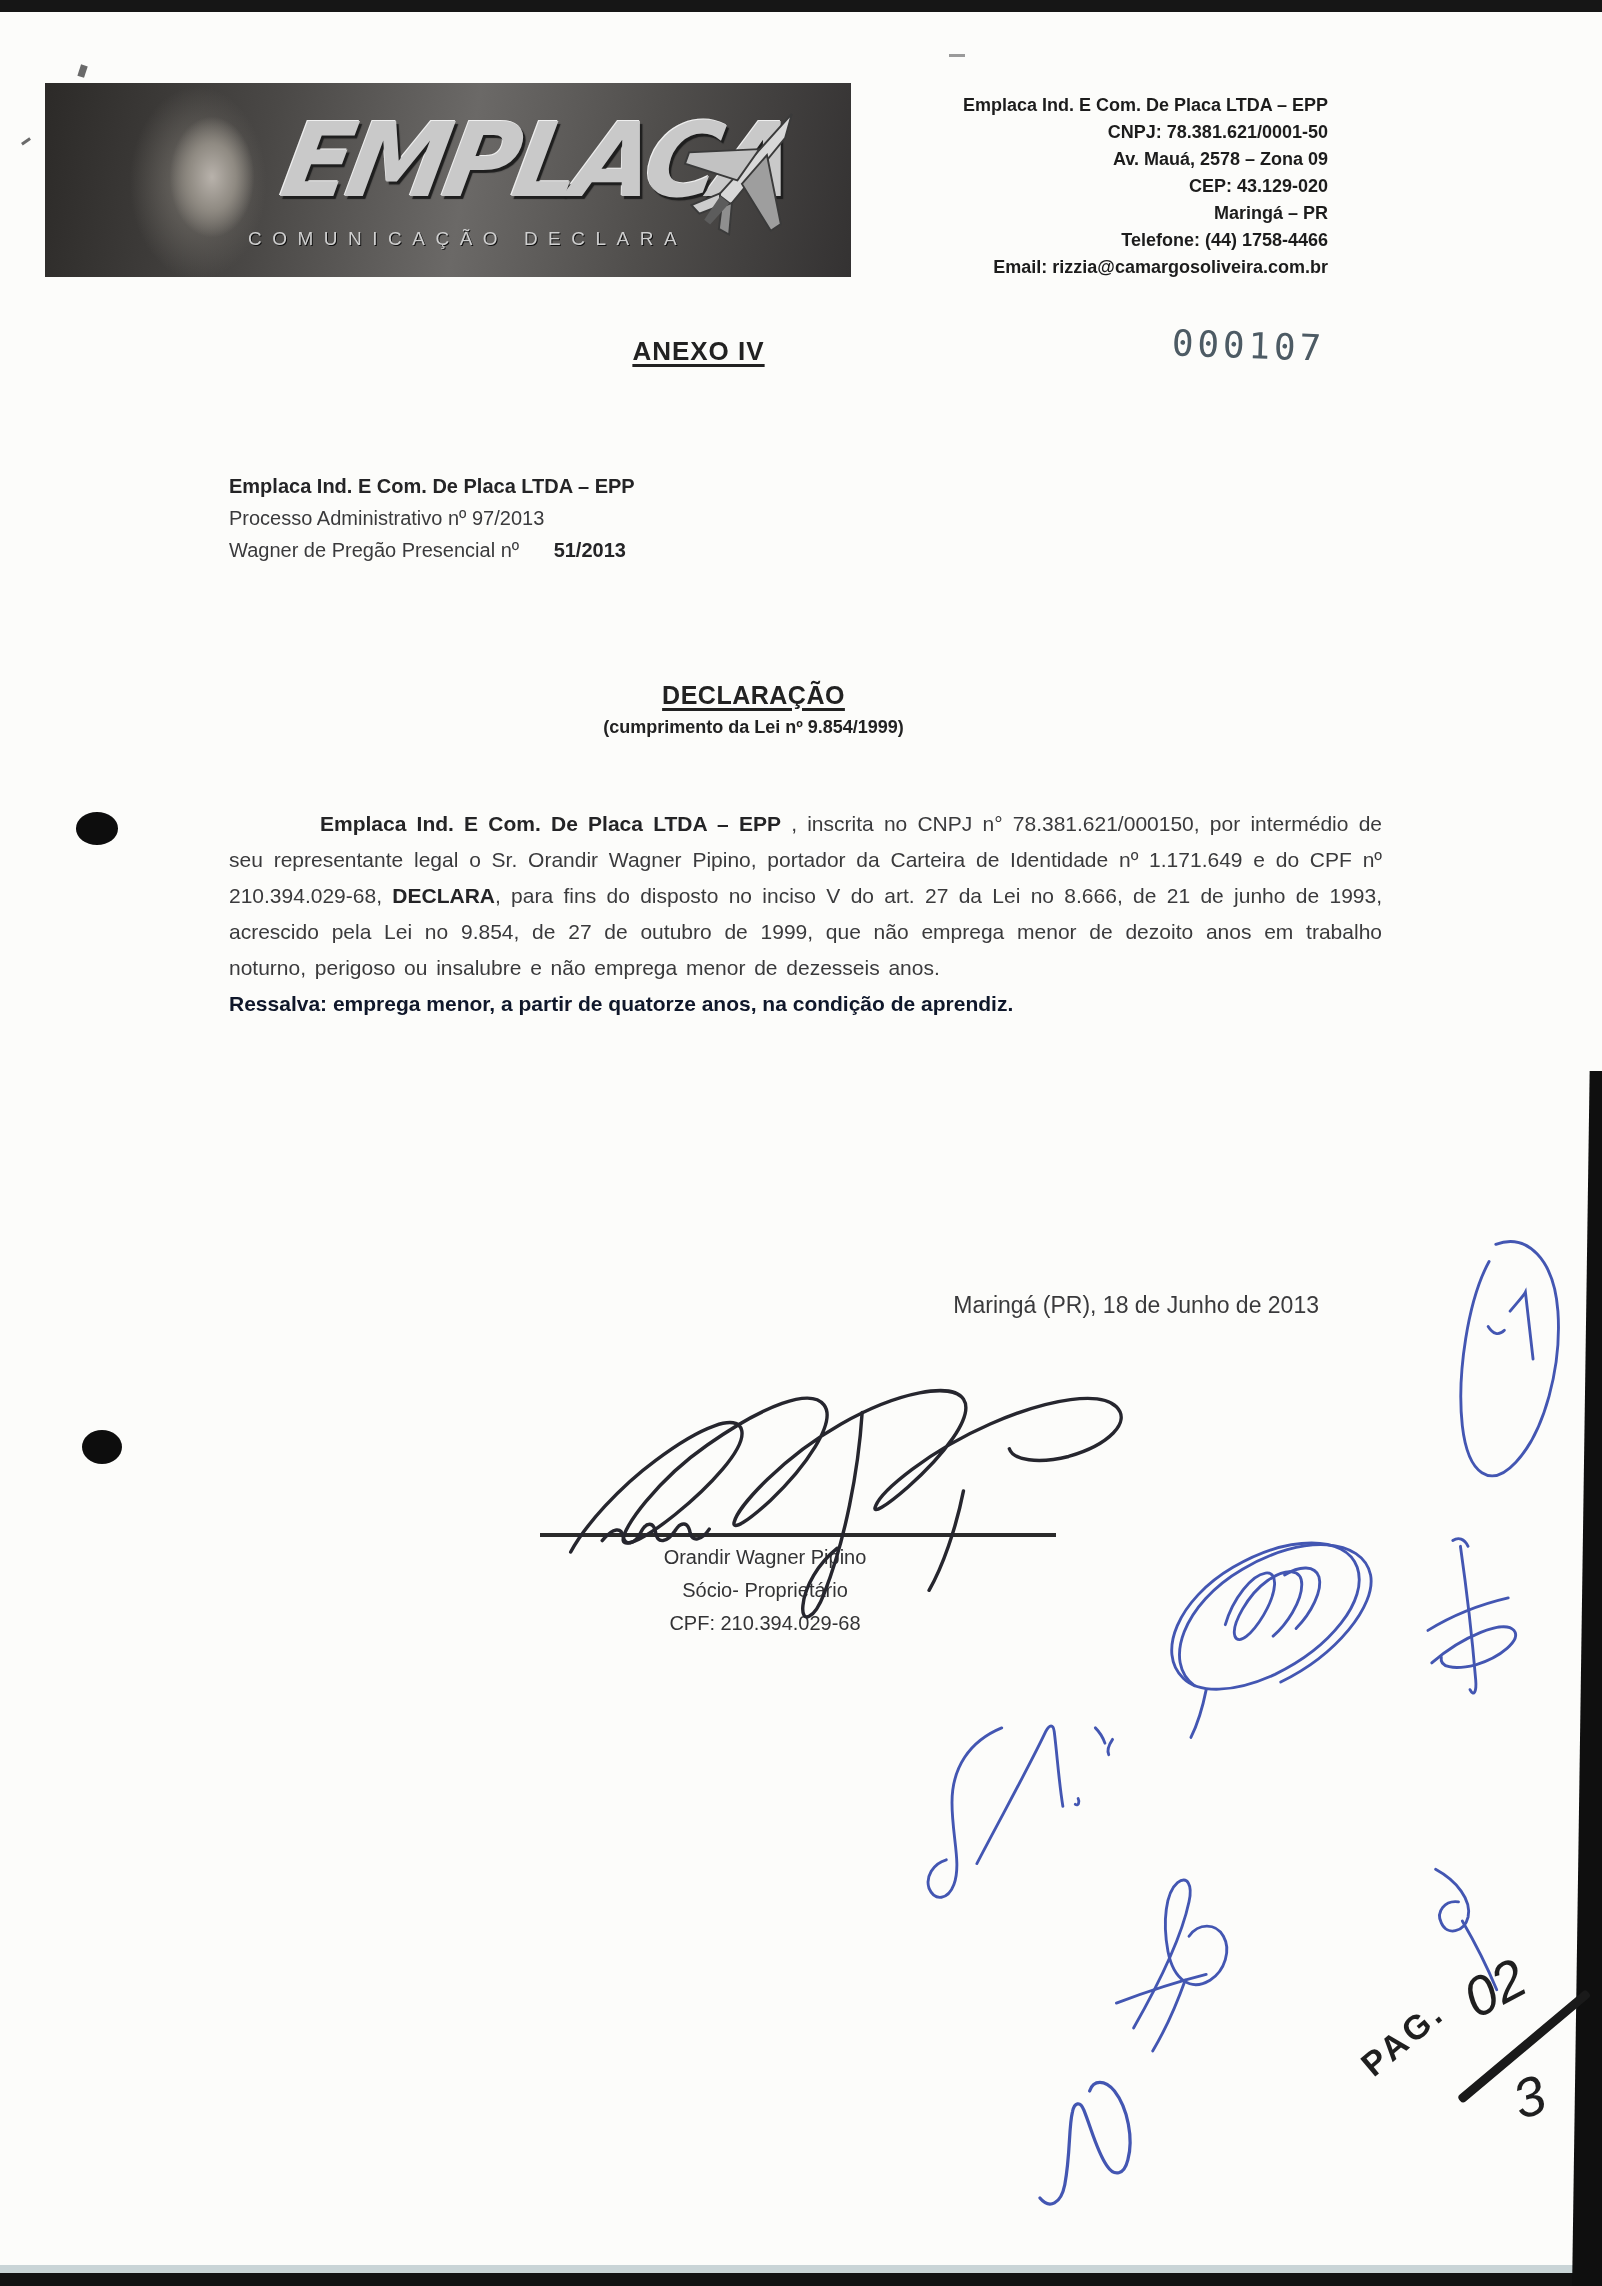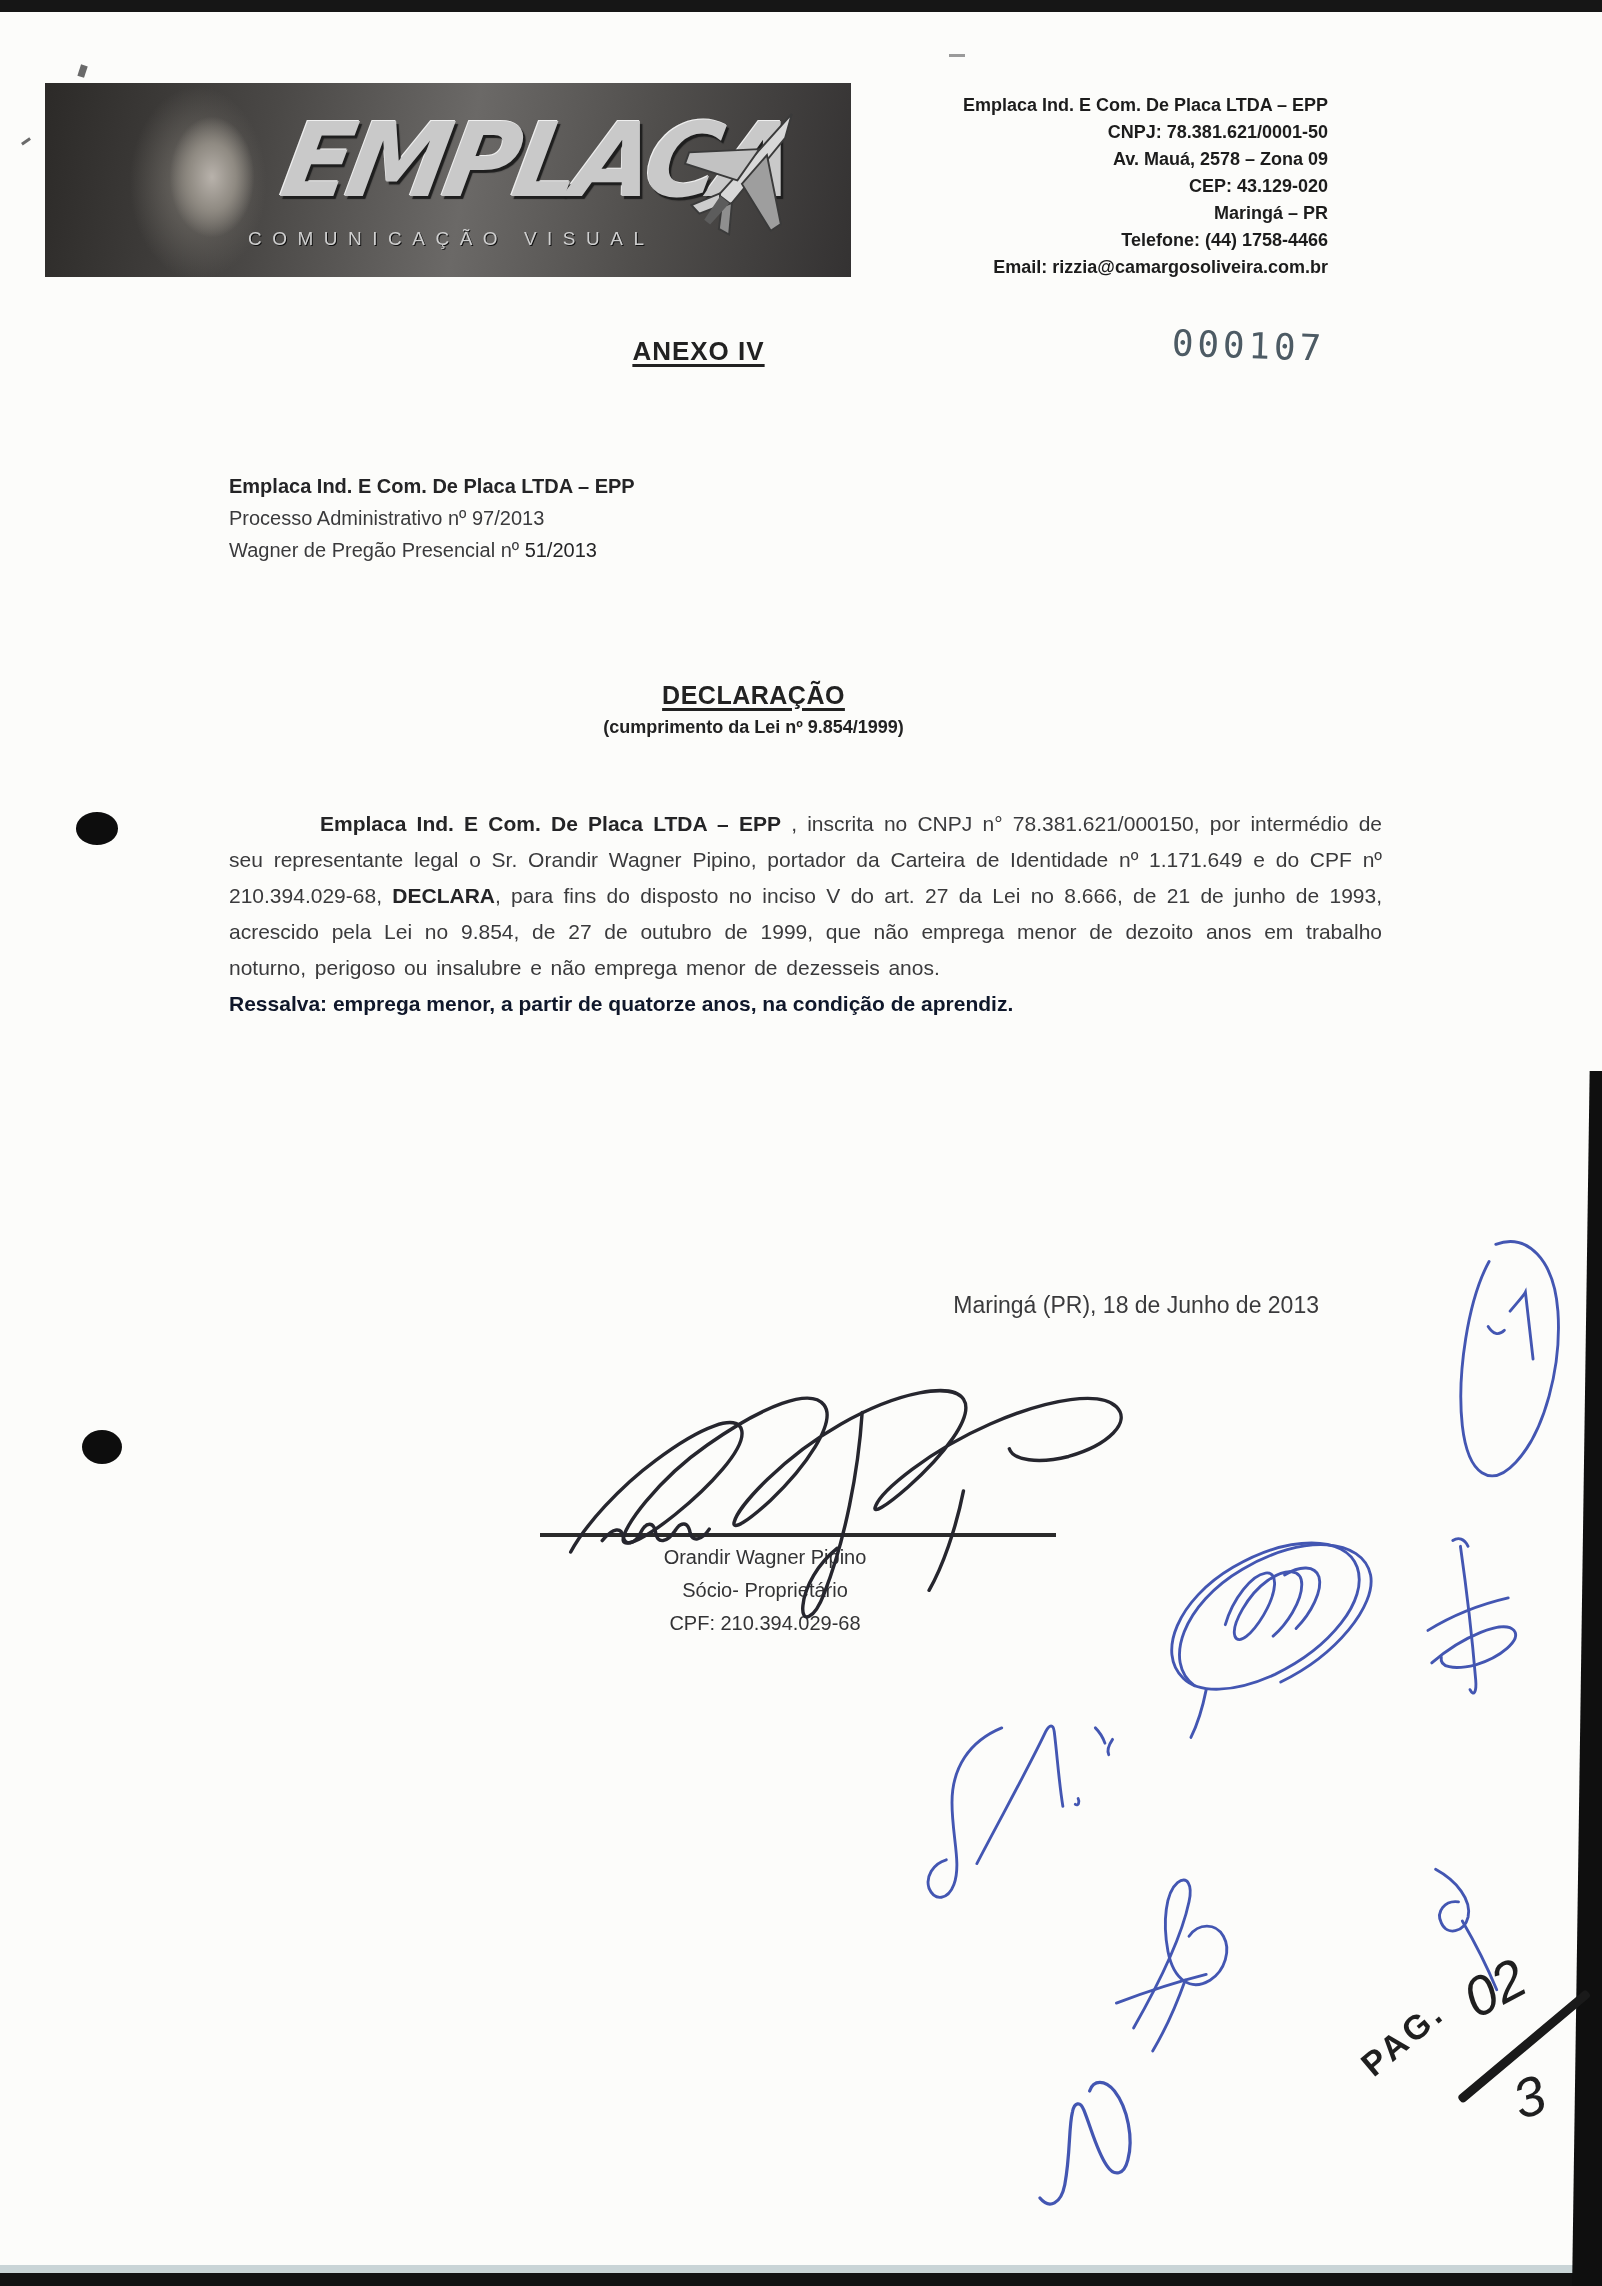--- a/index.html
+++ b/index.html
@@ -88,21 +88,21 @@
   <div class="edge-bottom"></div>
   <div class="edge-right"></div>
   <div class="hole hole1"></div>
   <div class="hole hole2"></div>
   <div class="speck speck1"></div>
   <div class="speck speck2"></div>
   <div class="speck speck3"></div>
 
   <div class="logo">
     <div class="logo-brand">EMPLACA</div>
-    <div class="logo-tagline">COMUNICAÇÃO VISUAL</div>
+    <div class="logo-tagline">COMUNICAÇÃO DECLARA</div>
     <svg class="logo-jet" width="210" height="182" viewBox="0 0 220 190">
       <g transform="rotate(38 110 95)">
         <polygon points="108,6 118,30 116,120 100,120" fill="#d8d8d8" stroke="#3a3a3a" stroke-width="2"></polygon>
         <polygon points="104,56 48,104 52,116 106,96" fill="#c2c2c2" stroke="#3a3a3a" stroke-width="2"></polygon>
         <polygon points="114,56 170,104 166,116 112,96" fill="#9e9e9e" stroke="#3a3a3a" stroke-width="2"></polygon>
         <polygon points="100,118 84,146 96,148 108,128" fill="#cccccc" stroke="#3a3a3a" stroke-width="2"></polygon>
         <polygon points="116,118 134,146 122,148 110,128" fill="#8f8f8f" stroke="#3a3a3a" stroke-width="2"></polygon>
         <polygon points="102,120 114,120 112,150 104,150" fill="#5c5c5c"></polygon>
       </g>
     </svg>
@@ -119,21 +119,21 @@
   </div>
 
   <div class="annex">
     <span>ANEXO IV</span>
   </div>
   <div class="stamp">000107</div>
 
   <div class="company-block">
     <div class="b">Emplaca Ind. E Com. De Placa LTDA – EPP</div>
     <div>Processo Administrativo nº 97/2013</div>
-    <div><span>Wagner de Pregão Presencial nº </span><span style="font-weight: 400; color: rgb(36, 36, 38);">51/2013</span></div>
+    <div><span>Wagner de Pregão Presencial nº </span><span style="font-weight: 700; color: rgb(36, 36, 38); margin-left: 29px;">51/2013</span></div>
   </div>
 
   <div class="title-block">
     <div class="doc-title">DECLARAÇÃO</div>
     <div class="doc-subtitle">(cumprimento da Lei nº 9.854/1999)</div>
   </div>
 
   <div class="body-block">
     <p class="body-par"><span style="font-weight: 700; color: rgb(36, 36, 38);">Emplaca Ind. E Com. De Placa LTDA – EPP</span><span> , inscrita no CNPJ n° 78.381.621/000150, por intermédio de seu representante legal o Sr. Orandir Wagner Pipino, portador da Carteira de Identidade nº 1.171.649 e do CPF nº 210.394.029-68, </span><span style="font-weight: 700; color: rgb(36, 36, 38);">DECLARA</span><span>, para fins do disposto no inciso V do art. 27 da Lei no 8.666, de 21 de junho de 1993, acrescido pela Lei no 9.854, de 27 de outubro de 1999, que não emprega menor de dezoito anos em trabalho noturno, perigoso ou insalubre e não emprega menor de dezesseis anos.</span></p>
     <div class="ressalva">Ressalva: emprega menor, a partir de quatorze anos, na condição de aprendiz.</div>

